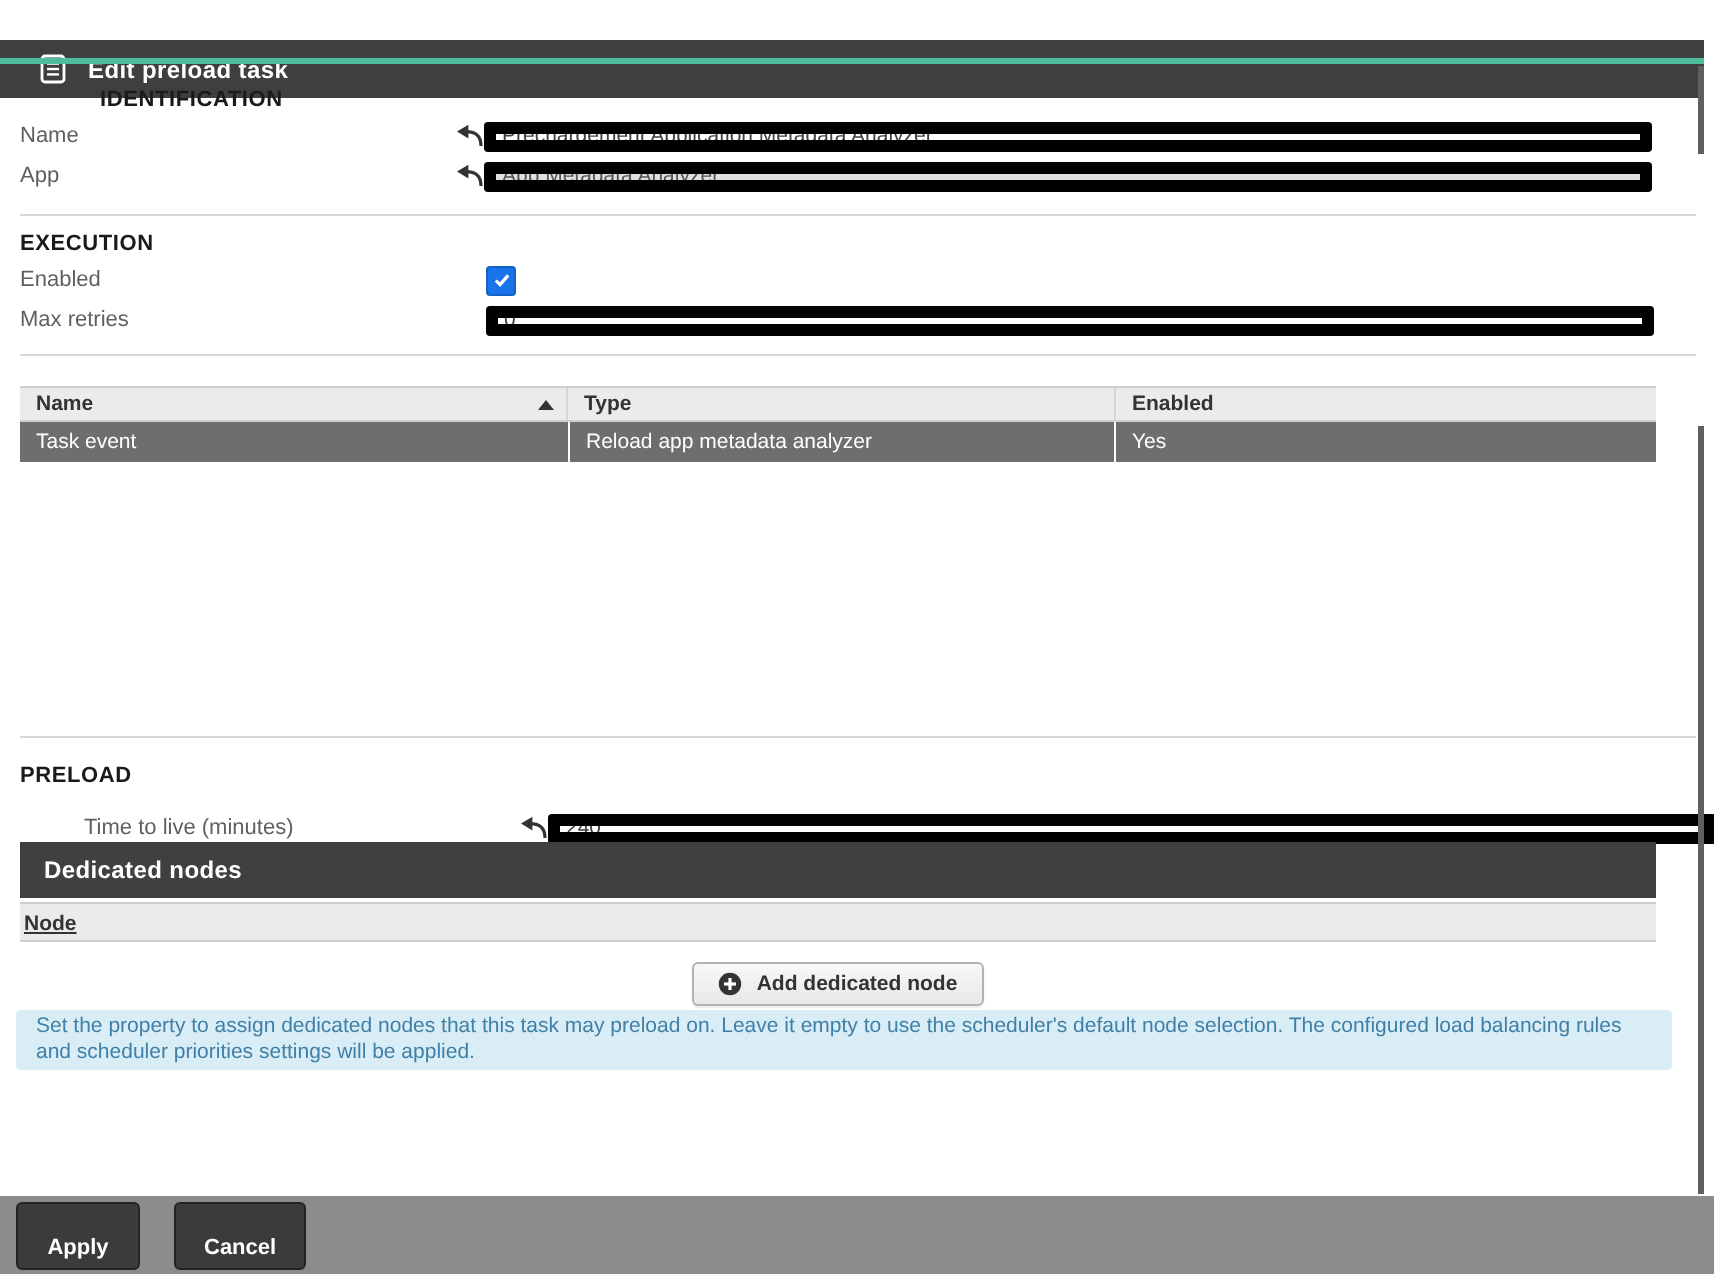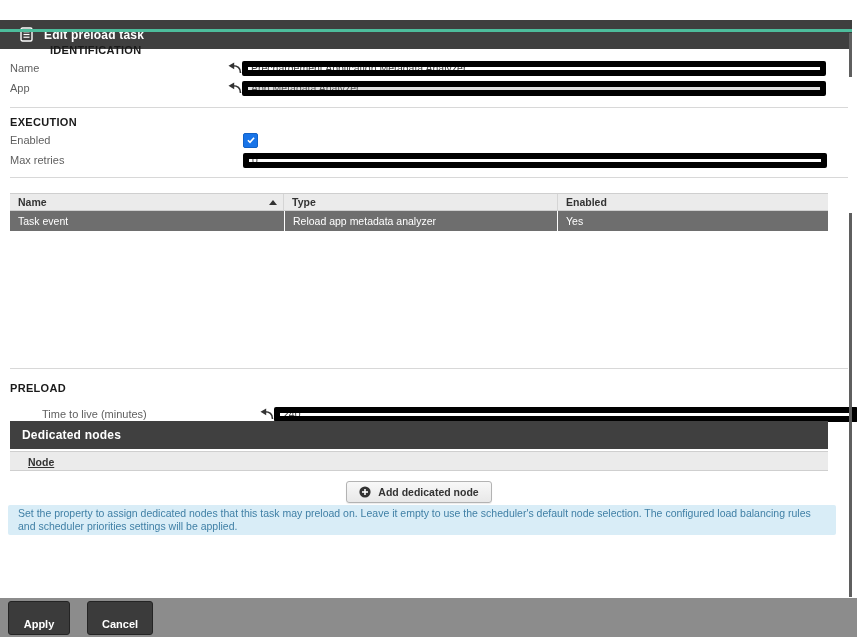--- a/index.html
+++ b/index.html
@@ -41,21 +41,21 @@
   .thead{margin-top:3px;height:16px;background:#ebebeb;border-top:1px solid #cfcfcf;border-bottom:1px solid #cfcfcf;display:flex;}
   .thead .hc{font-size:10.5px;font-weight:bold;color:#333;line-height:16px;padding-left:8px;box-sizing:border-box;display:flex;align-items:center;cursor:pointer;}
   .thead .hc + .hc{border-left:1px solid #d5d5d5;}
   .trow{height:20px;background:#6e6e6e;display:flex;cursor:pointer;}
   .trow .tc{font-size:10.5px;color:#fff;line-height:20px;padding-left:8px;box-sizing:border-box;white-space:nowrap;overflow:hidden;}
   .trow .tc + .tc{border-left:1px solid #fdfdfd;}
   .c1{width:273px;} .c2{width:274px;} .c3{flex:1;}
   .sortspacer{margin-left:auto;margin-right:6px;}
 
   .nodehead{margin-top:2px;height:20px;background:#ebebeb;border-top:1px solid #cfcfcf;border-bottom:1px solid #cfcfcf;
-            font-size:10.5px;font-weight:bold;color:#333;line-height:20px;padding-left:18px;box-sizing:border-box;text-decoration:underline;}
+            font-size:10.5px;font-weight:bold;color:#333;line-height:20px;padding-left:2px;box-sizing:border-box;text-decoration:underline;}
   .btnrow{height:32px;background:#fff;display:flex;align-items:flex-end;justify-content:center;}
   .add-btn{display:flex;align-items:center;background:linear-gradient(#f8f8f8,#e8e8e8);border:1px solid #b3b3b3;border-radius:3px;
            height:20px;padding:0 12px;cursor:pointer;box-shadow:0 1px 1px rgba(0,0,0,.08);}
   .add-btn .plus-ic{width:12px;height:12px;display:block;margin-right:7px;}
   .add-btn .blabel{font-size:10.5px;font-weight:bold;color:#333;}
 
   .infobox{position:absolute;left:8px;top:505px;width:828px;background:#d9edf7;border-radius:2px;
            color:#4180a6;font-size:10.5px;line-height:13px;padding:2px 10px;box-sizing:border-box;}
 
   

